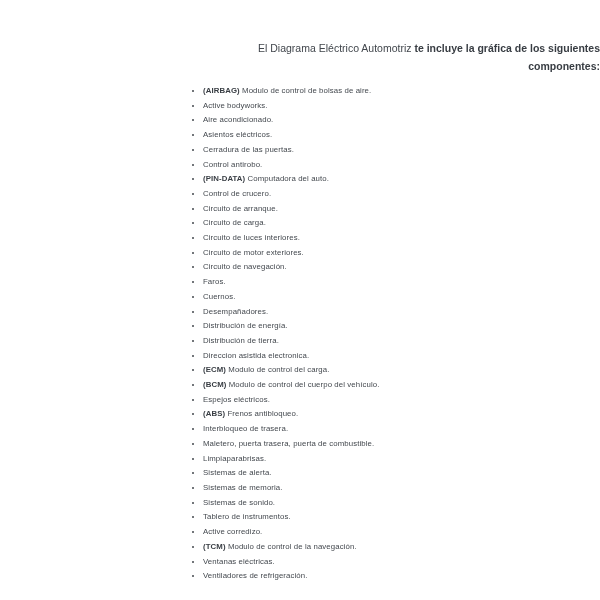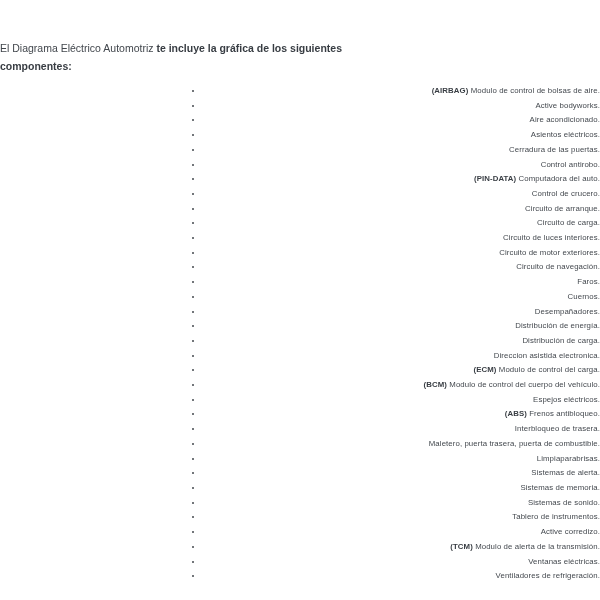--- a/index.html
+++ b/index.html
@@ -11,42 +11,41 @@
   }
   .page {
     position: relative;
     width: 600px;
     height: 600px;
     background: #ffffff;
     overflow: hidden;
   }
   .heading {
     padding-top: 39px;
-    text-align: left;
+    text-align: right;
     font-size: 10.5px;
     line-height: 18px;
     font-weight: 400;
     color: #41464c;
   }
   .heading strong {
     font-weight: 700;
     color: #383d43;
   }
   .components {
     margin: 9px 0 0 0;
     padding-left: 203px;
     list-style: disc;
     list-style-position: outside;
   }
   .components li {
     font-size: 7.8px;
     line-height: 14.7px;
     color: #43484e;
     letter-spacing: 0.1px;
-    text-align: right;
   }
   .components li::marker {
     color: #43484e;
     font-size: 8px;
   }
   .components li strong {
     font-weight: 700;
     color: #383d43;
   }
 </style>
@@ -66,31 +65,31 @@
       <li><span>Control de crucero.</span></li>
       <li><span>Circuito de arranque.</span></li>
       <li><span>Circuito de carga.</span></li>
       <li><span>Circuito de luces interiores.</span></li>
       <li><span>Circuito de motor exteriores.</span></li>
       <li><span>Circuito de navegación.</span></li>
       <li><span>Faros.</span></li>
       <li><span>Cuernos.</span></li>
       <li><span>Desempañadores.</span></li>
       <li><span>Distribución de energía.</span></li>
-      <li><span>Distribución de carga.</span></li>
+      <li><span>Distribución de tierra.</span></li>
       <li><span>Direccion asistida electronica.</span></li>
       <li><strong>(ECM)</strong> <span>Modulo de control del carga.</span></li>
       <li><strong>(BCM)</strong> <span>Modulo de control del cuerpo del vehículo.</span></li>
       <li><span>Espejos eléctricos.</span></li>
       <li><strong>(ABS)</strong> <span>Frenos antibloqueo.</span></li>
       <li><span>Interbloqueo de trasera.</span></li>
       <li><span>Maletero, puerta trasera, puerta de combustible.</span></li>
       <li><span>Limpiaparabrisas.</span></li>
       <li><span>Sistemas de alerta.</span></li>
       <li><span>Sistemas de memoria.</span></li>
       <li><span>Sistemas de sonido.</span></li>
       <li><span>Tablero de instrumentos.</span></li>
       <li><span>Active corredizo.</span></li>
-      <li><strong>(TCM)</strong> <span>Modulo de alerta de la transmisión.</span></li>
+      <li><strong>(TCM)</strong> <span>Modulo de control de la navegación.</span></li>
       <li><span>Ventanas eléctricas.</span></li>
       <li><span>Ventiladores de refrigeración.</span></li>
     </ul>
 </div>
 
 </body></html>

